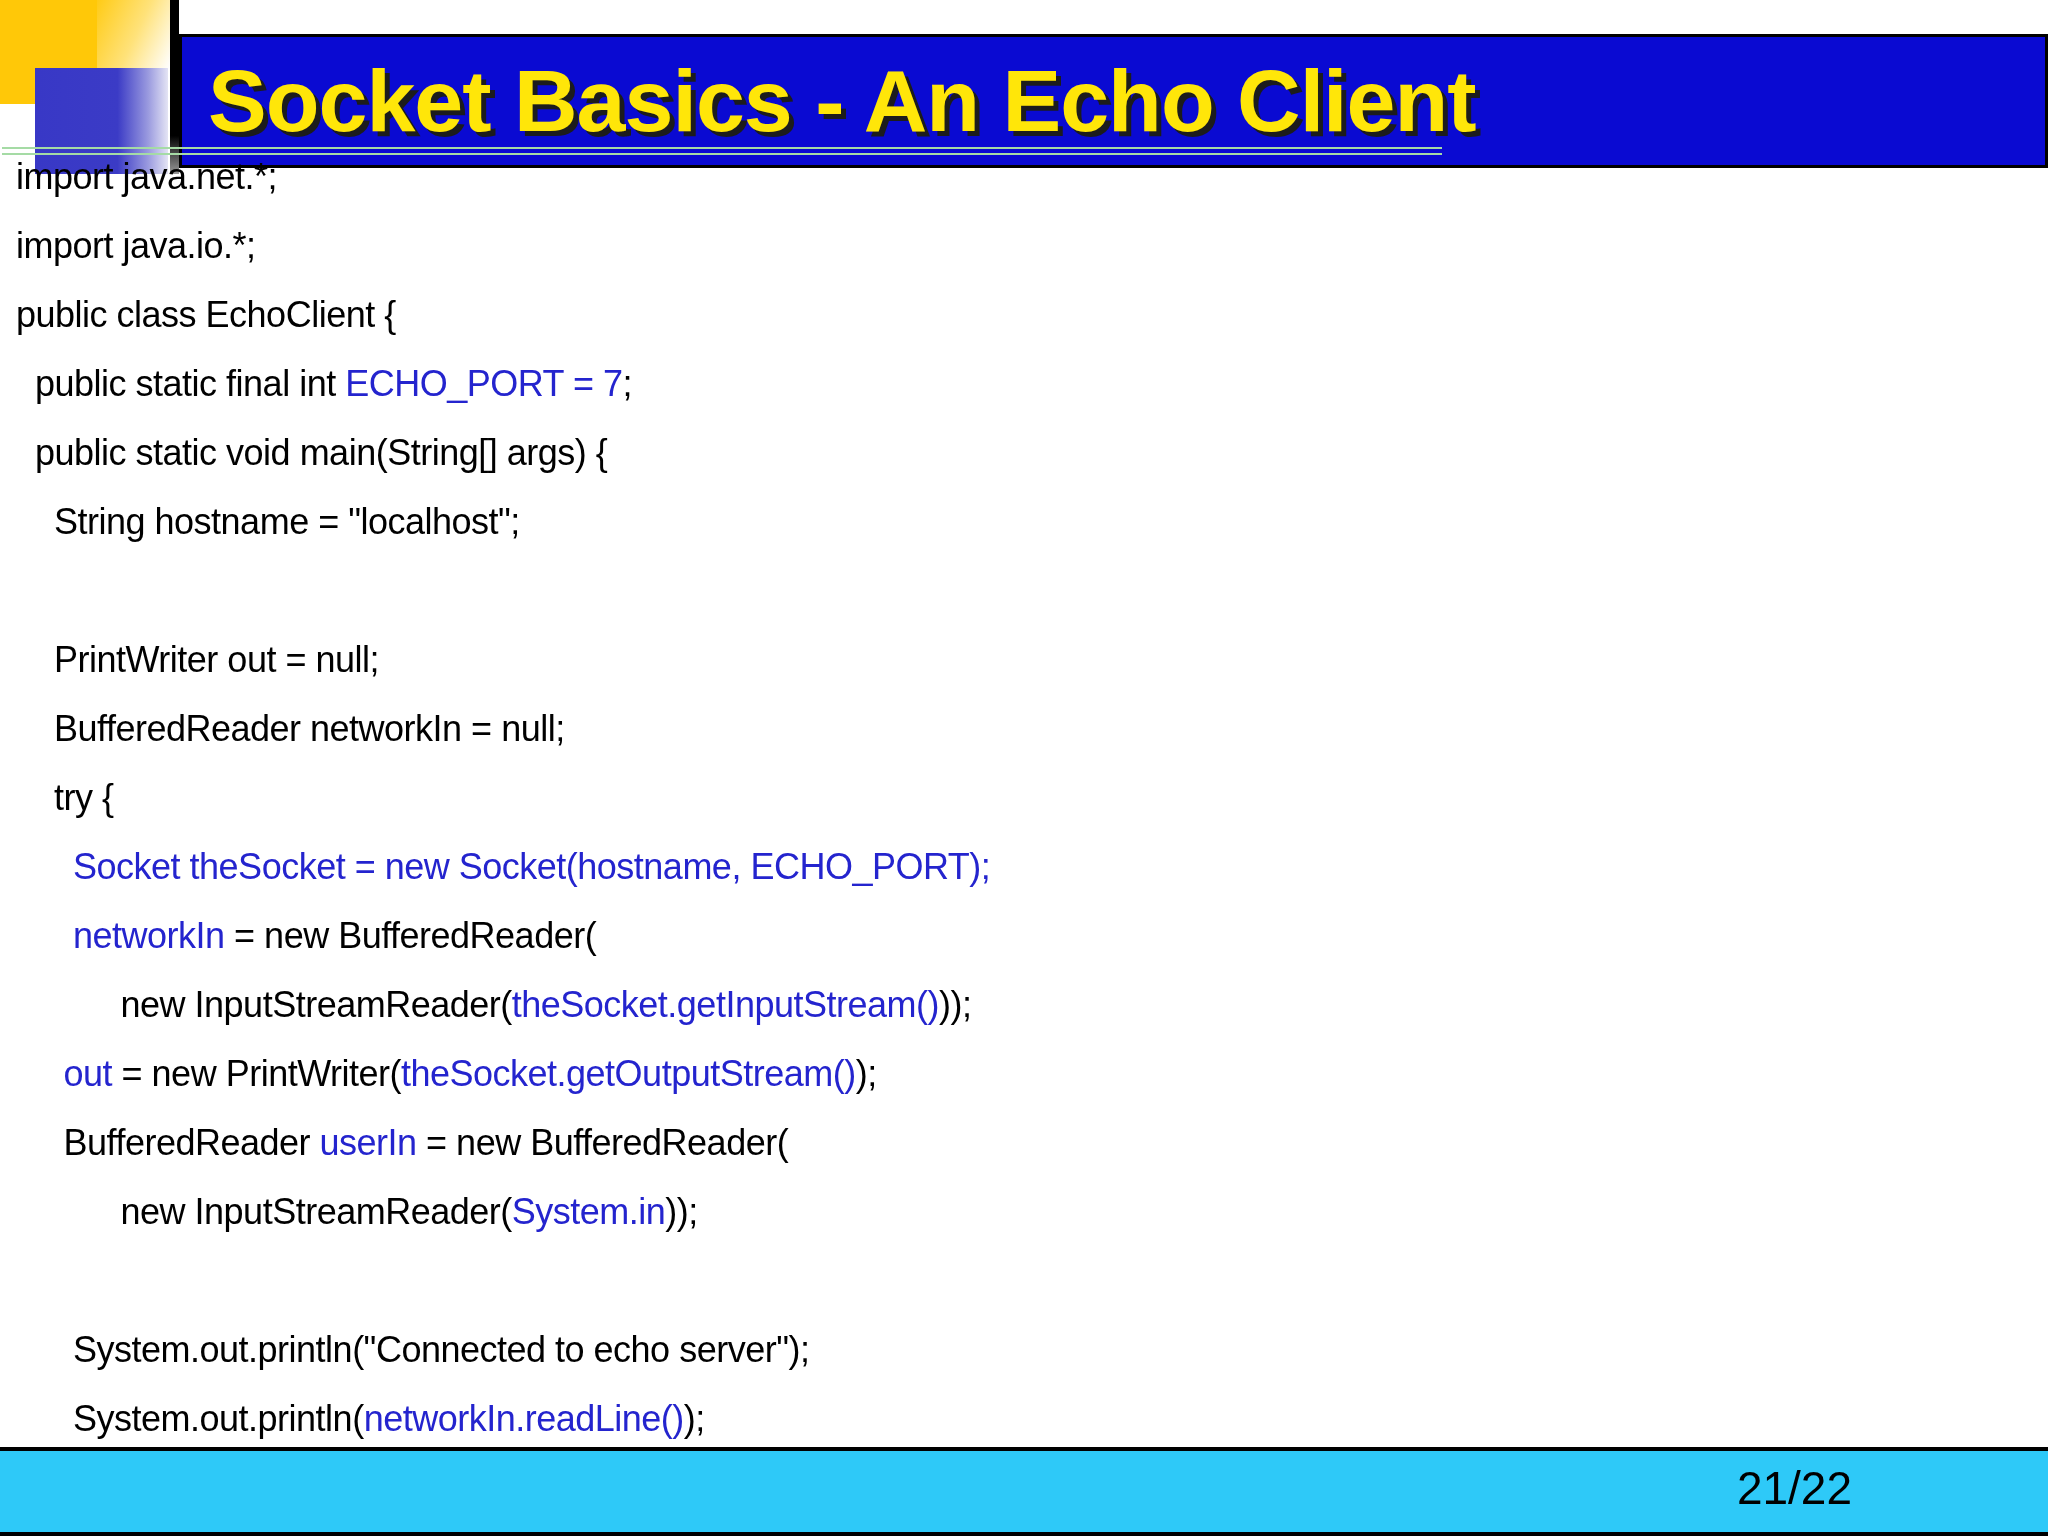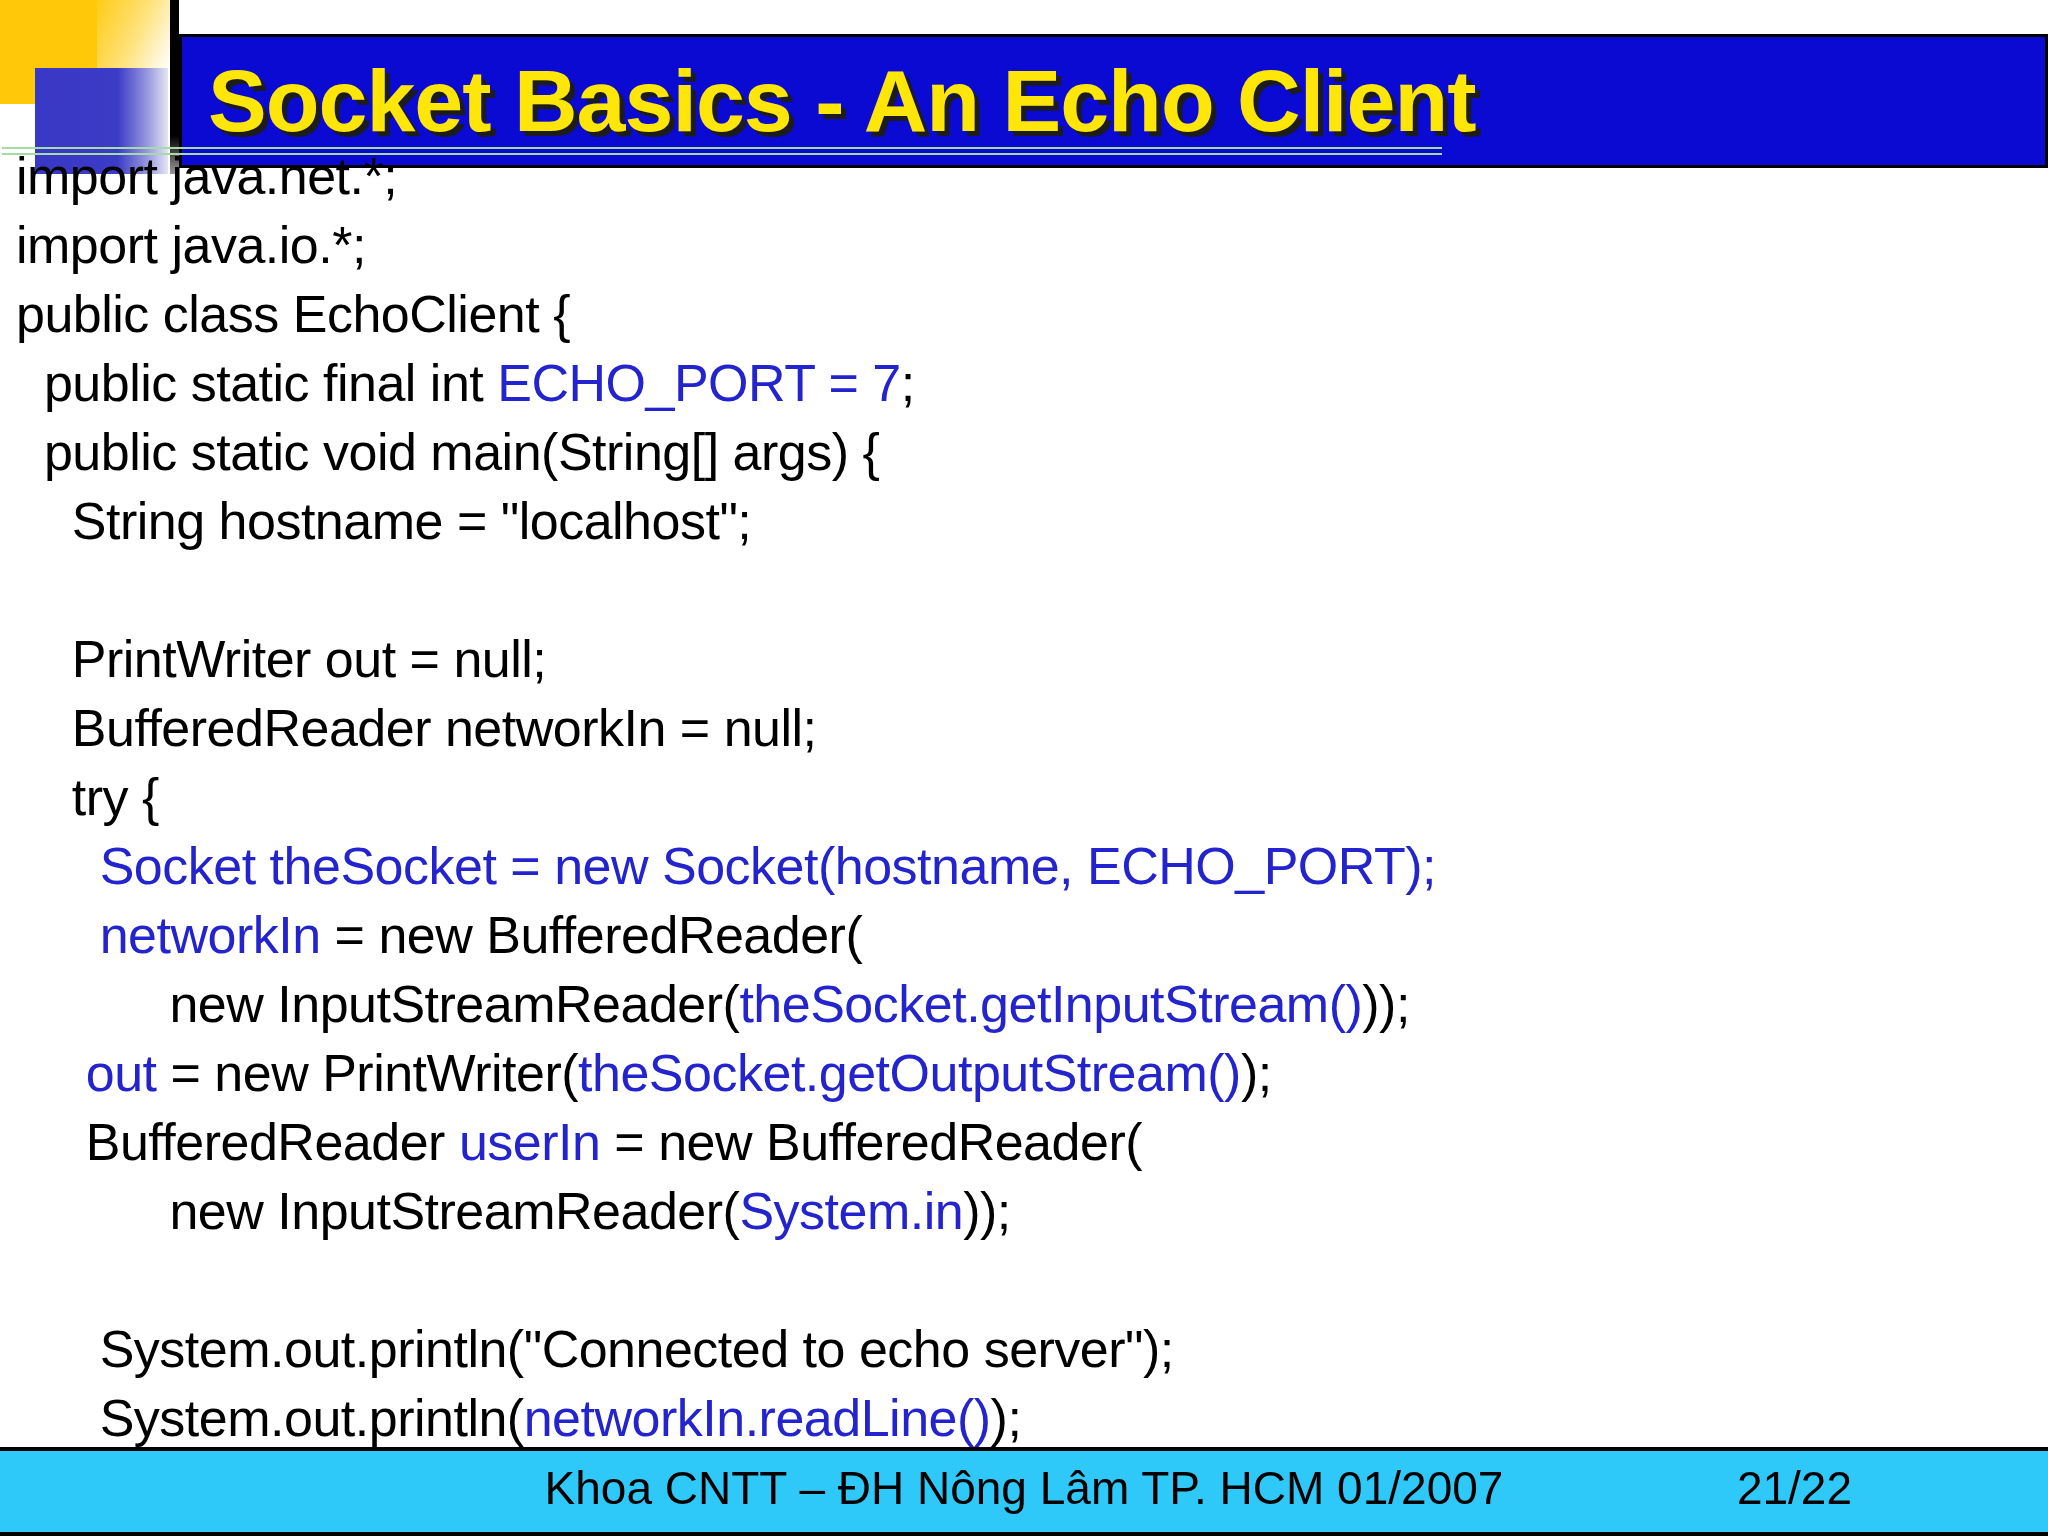--- a/index.html
+++ b/index.html
@@ -27,21 +27,21 @@
   }
   
   .green-rect{
     position:absolute;left:2px;top:147px;width:1440px;height:8px;
     border-top:2px solid #A5DBA5;border-bottom:2px solid #A5DBA5;
     box-sizing:border-box;
   }
   
   .code{
     position:absolute;left:16px;top:142px;z-index:3;
-    font-size:52px;line-height:69px;color:#000;
+    font-size:36px;line-height:69px;color:#000;
     white-space:pre;letter-spacing:-0.5px;
   }
   .code-line{height:69px;white-space:pre;}
   
   .footer{
     position:absolute;left:0;top:1447px;width:2048px;height:89px;z-index:1;
     background:#2EC9F8;border-top:4px solid #000;border-bottom:4px solid #000;
     box-sizing:border-box;
   }
   .footer-text{
@@ -62,15 +62,14 @@
 
 <div class="titlebar">
   <h1>Socket Basics - An Echo Client</h1>
 </div>
 
 <div class="green-rect"></div>
 
 <div class="code" id="code-block"><div class="code-line"><span style="color: rgb(0, 0, 0);">import java.net.*;</span></div><div class="code-line"><span style="color: rgb(0, 0, 0);">import java.io.*;</span></div><div class="code-line"><span style="color: rgb(0, 0, 0);">public class EchoClient {</span></div><div class="code-line"><span style="color: rgb(0, 0, 0);">  public static final int </span><span style="color: rgb(36, 36, 206);">ECHO_PORT = 7</span><span style="color: rgb(0, 0, 0);">;</span></div><div class="code-line"><span style="color: rgb(0, 0, 0);">  public static void main(String[] args) {</span></div><div class="code-line"><span style="color: rgb(0, 0, 0);">    String hostname = "localhost";</span></div><div class="code-line">&nbsp;</div><div class="code-line"><span style="color: rgb(0, 0, 0);">    PrintWriter out = null;</span></div><div class="code-line"><span style="color: rgb(0, 0, 0);">    BufferedReader networkIn = null;</span></div><div class="code-line"><span style="color: rgb(0, 0, 0);">    try {</span></div><div class="code-line"><span style="color: rgb(0, 0, 0);">      </span><span style="color: rgb(36, 36, 206);">Socket theSocket = new Socket(hostname, ECHO_PORT);</span></div><div class="code-line"><span style="color: rgb(0, 0, 0);">      </span><span style="color: rgb(36, 36, 206);">networkIn</span><span style="color: rgb(0, 0, 0);"> = new BufferedReader(</span></div><div class="code-line"><span style="color: rgb(0, 0, 0);">           new InputStreamReader(</span><span style="color: rgb(36, 36, 206);">theSocket.getInputStream()</span><span style="color: rgb(0, 0, 0);">));</span></div><div class="code-line"><span style="color: rgb(0, 0, 0);">     </span><span style="color: rgb(36, 36, 206);">out</span><span style="color: rgb(0, 0, 0);"> = new PrintWriter(</span><span style="color: rgb(36, 36, 206);">theSocket.getOutputStream()</span><span style="color: rgb(0, 0, 0);">);</span></div><div class="code-line"><span style="color: rgb(0, 0, 0);">     BufferedReader </span><span style="color: rgb(36, 36, 206);">userIn</span><span style="color: rgb(0, 0, 0);"> = new BufferedReader(</span></div><div class="code-line"><span style="color: rgb(0, 0, 0);">           new InputStreamReader(</span><span style="color: rgb(36, 36, 206);">System.in</span><span style="color: rgb(0, 0, 0);">));</span></div><div class="code-line">&nbsp;</div><div class="code-line"><span style="color: rgb(0, 0, 0);">      System.out.println("Connected to echo server");</span></div><div class="code-line"><span style="color: rgb(0, 0, 0);">      System.out.println(</span><span style="color: rgb(36, 36, 206);">networkIn.readLine()</span><span style="color: rgb(0, 0, 0);">);</span></div></div>
 
 <div class="footer">
-  <div class="footer-text">Khoa CNTT – ĐH Nông Lâm TP. HCM 01/2007</div>
   <div class="page-num">21/22</div>
 </div>
 
 </body></html>

